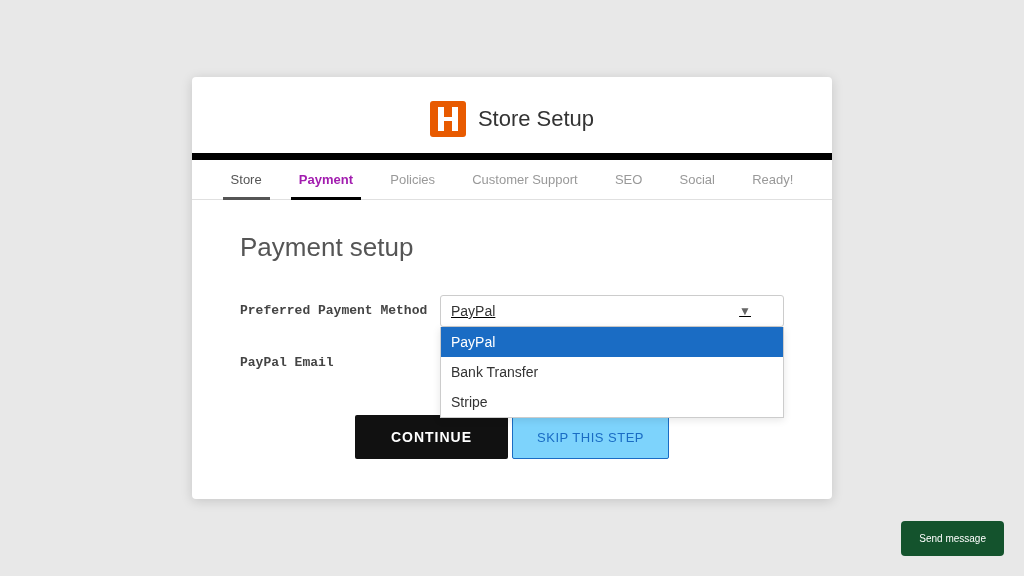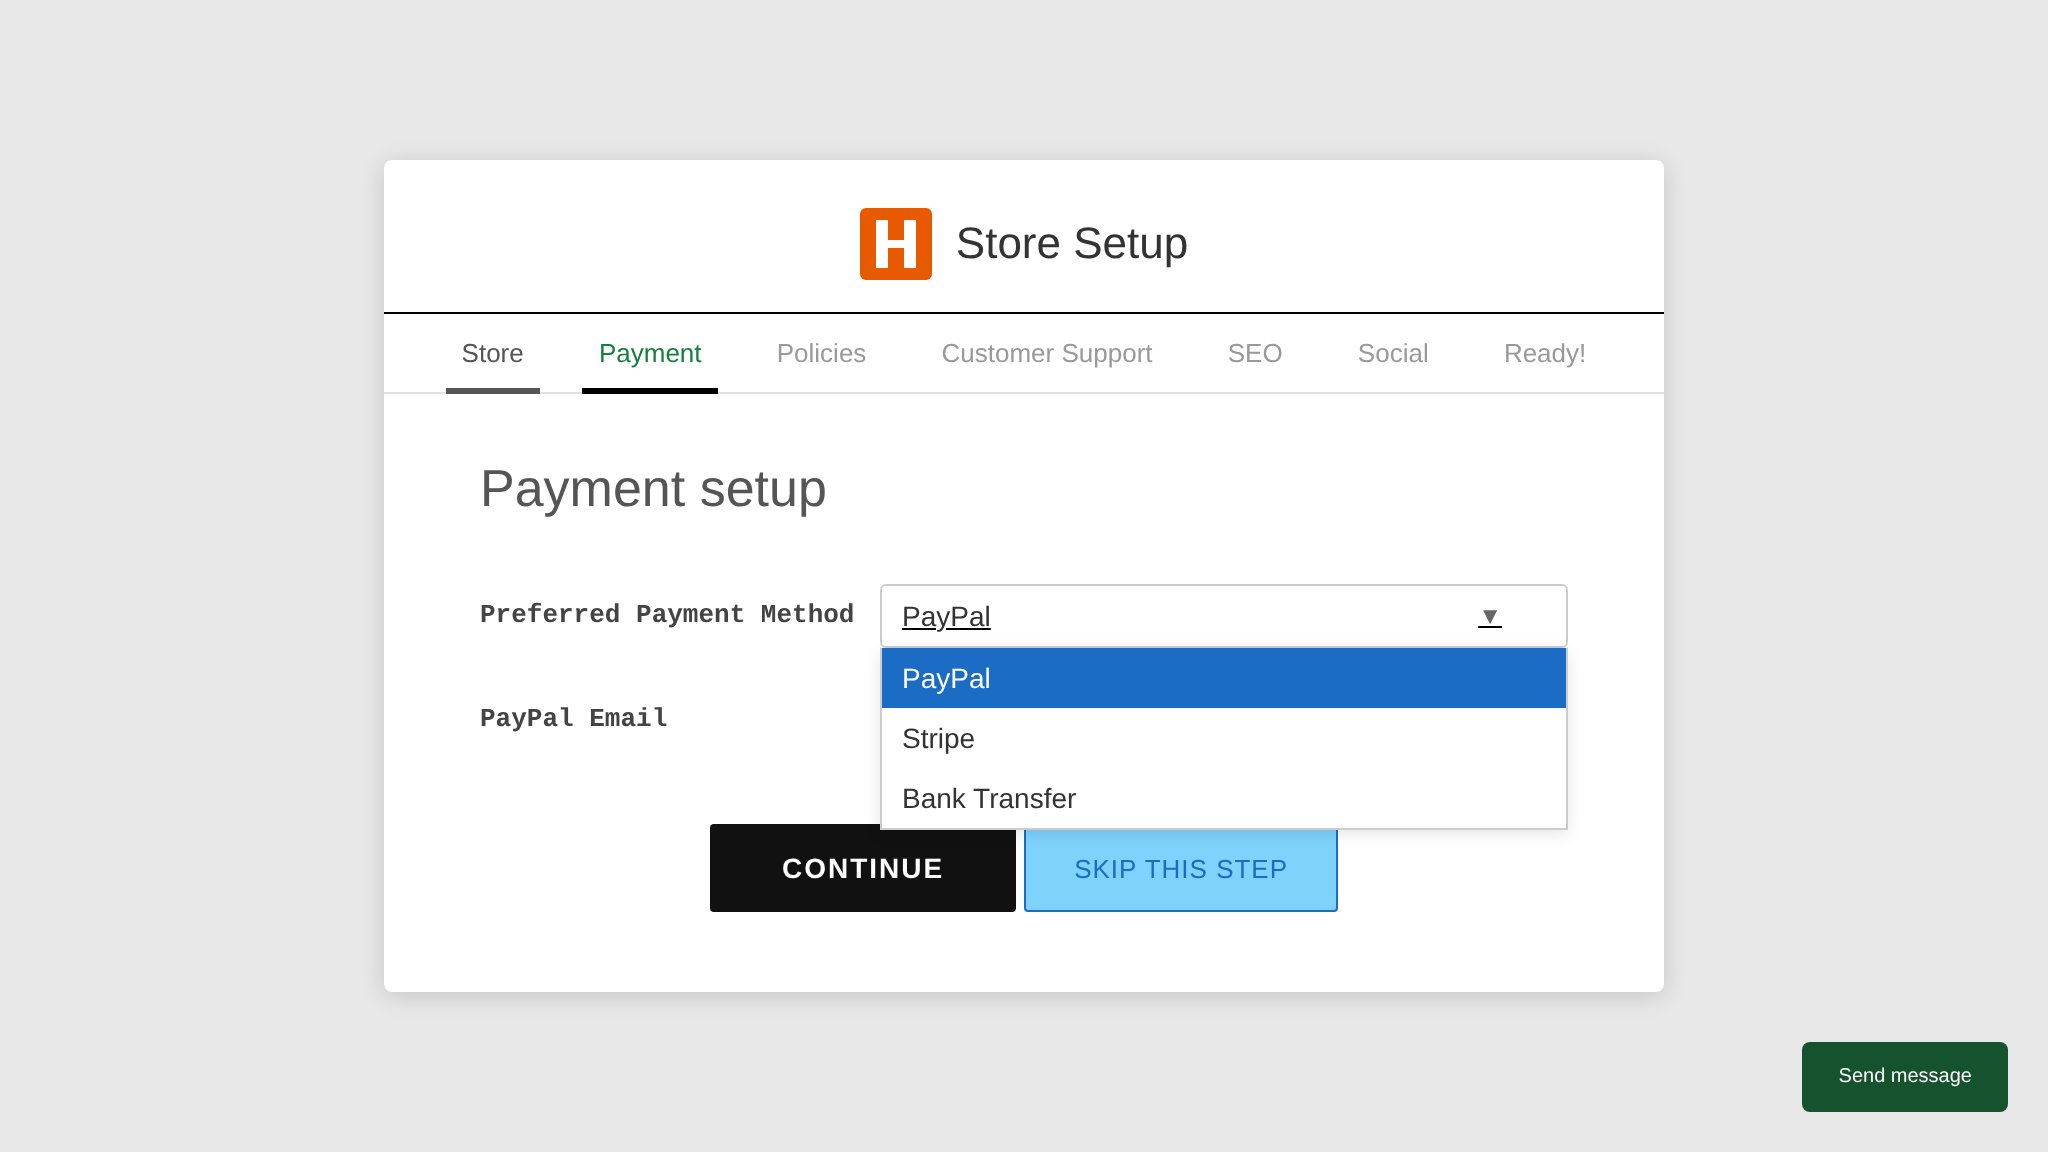--- a/index.html
+++ b/index.html
@@ -19,21 +19,21 @@
       border-radius: 4px;
       box-shadow: 0 2px 12px rgba(0,0,0,0.15);
       padding-bottom: 40px;
     }
     .card-header {
       display: flex;
       align-items: center;
       justify-content: center;
       gap: 12px;
       padding: 24px 0 16px 0;
-      border-bottom: 1px solid #000000;
+      border-bottom: 7px solid #000000;
     }
     .logo-icon {
       width: 36px;
       height: 36px;
     }
     .header-title {
       font-size: 22px;
       font-weight: 400;
       color: #333;
     }
@@ -47,22 +47,22 @@
     }
     .nav-tab {
       padding: 12px 8px;
       font-size: 13px;
       color: #999;
       cursor: pointer;
       position: relative;
       white-space: nowrap;
     }
     .nav-tab.active {
-      color: #15803d;
-      font-weight: 400;
+      color: #a21caf;
+      font-weight: 700;
     }
     .nav-tab.active::after {
       content: '';
       position: absolute;
       bottom: -1px;
       left: 0;
       right: 0;
       height: 3px;
       background: #000;
     }
@@ -242,24 +242,24 @@
       <div class="form-control-wrapper">
         <div class="select-display">
           <span>PayPal</span>
           <span class="chevron">▼</span>
         </div>
         <div class="dropdown-menu">
           <div class="dropdown-item selected">
             <span>PayPal</span>
           </div>
           <div class="dropdown-item">
-            <span>Stripe</span>
+            <span>Bank Transfer</span>
           </div>
           <div class="dropdown-item">
-            <span>Bank Transfer</span>
+            <span>Stripe</span>
           </div>
         </div>
       </div>
     </div>
 
     <div class="form-row">
       <label class="form-label">PayPal Email</label>
       <div class="form-control-wrapper">
         <input type="email" class="text-input" placeholder="" style="">
       </div>

